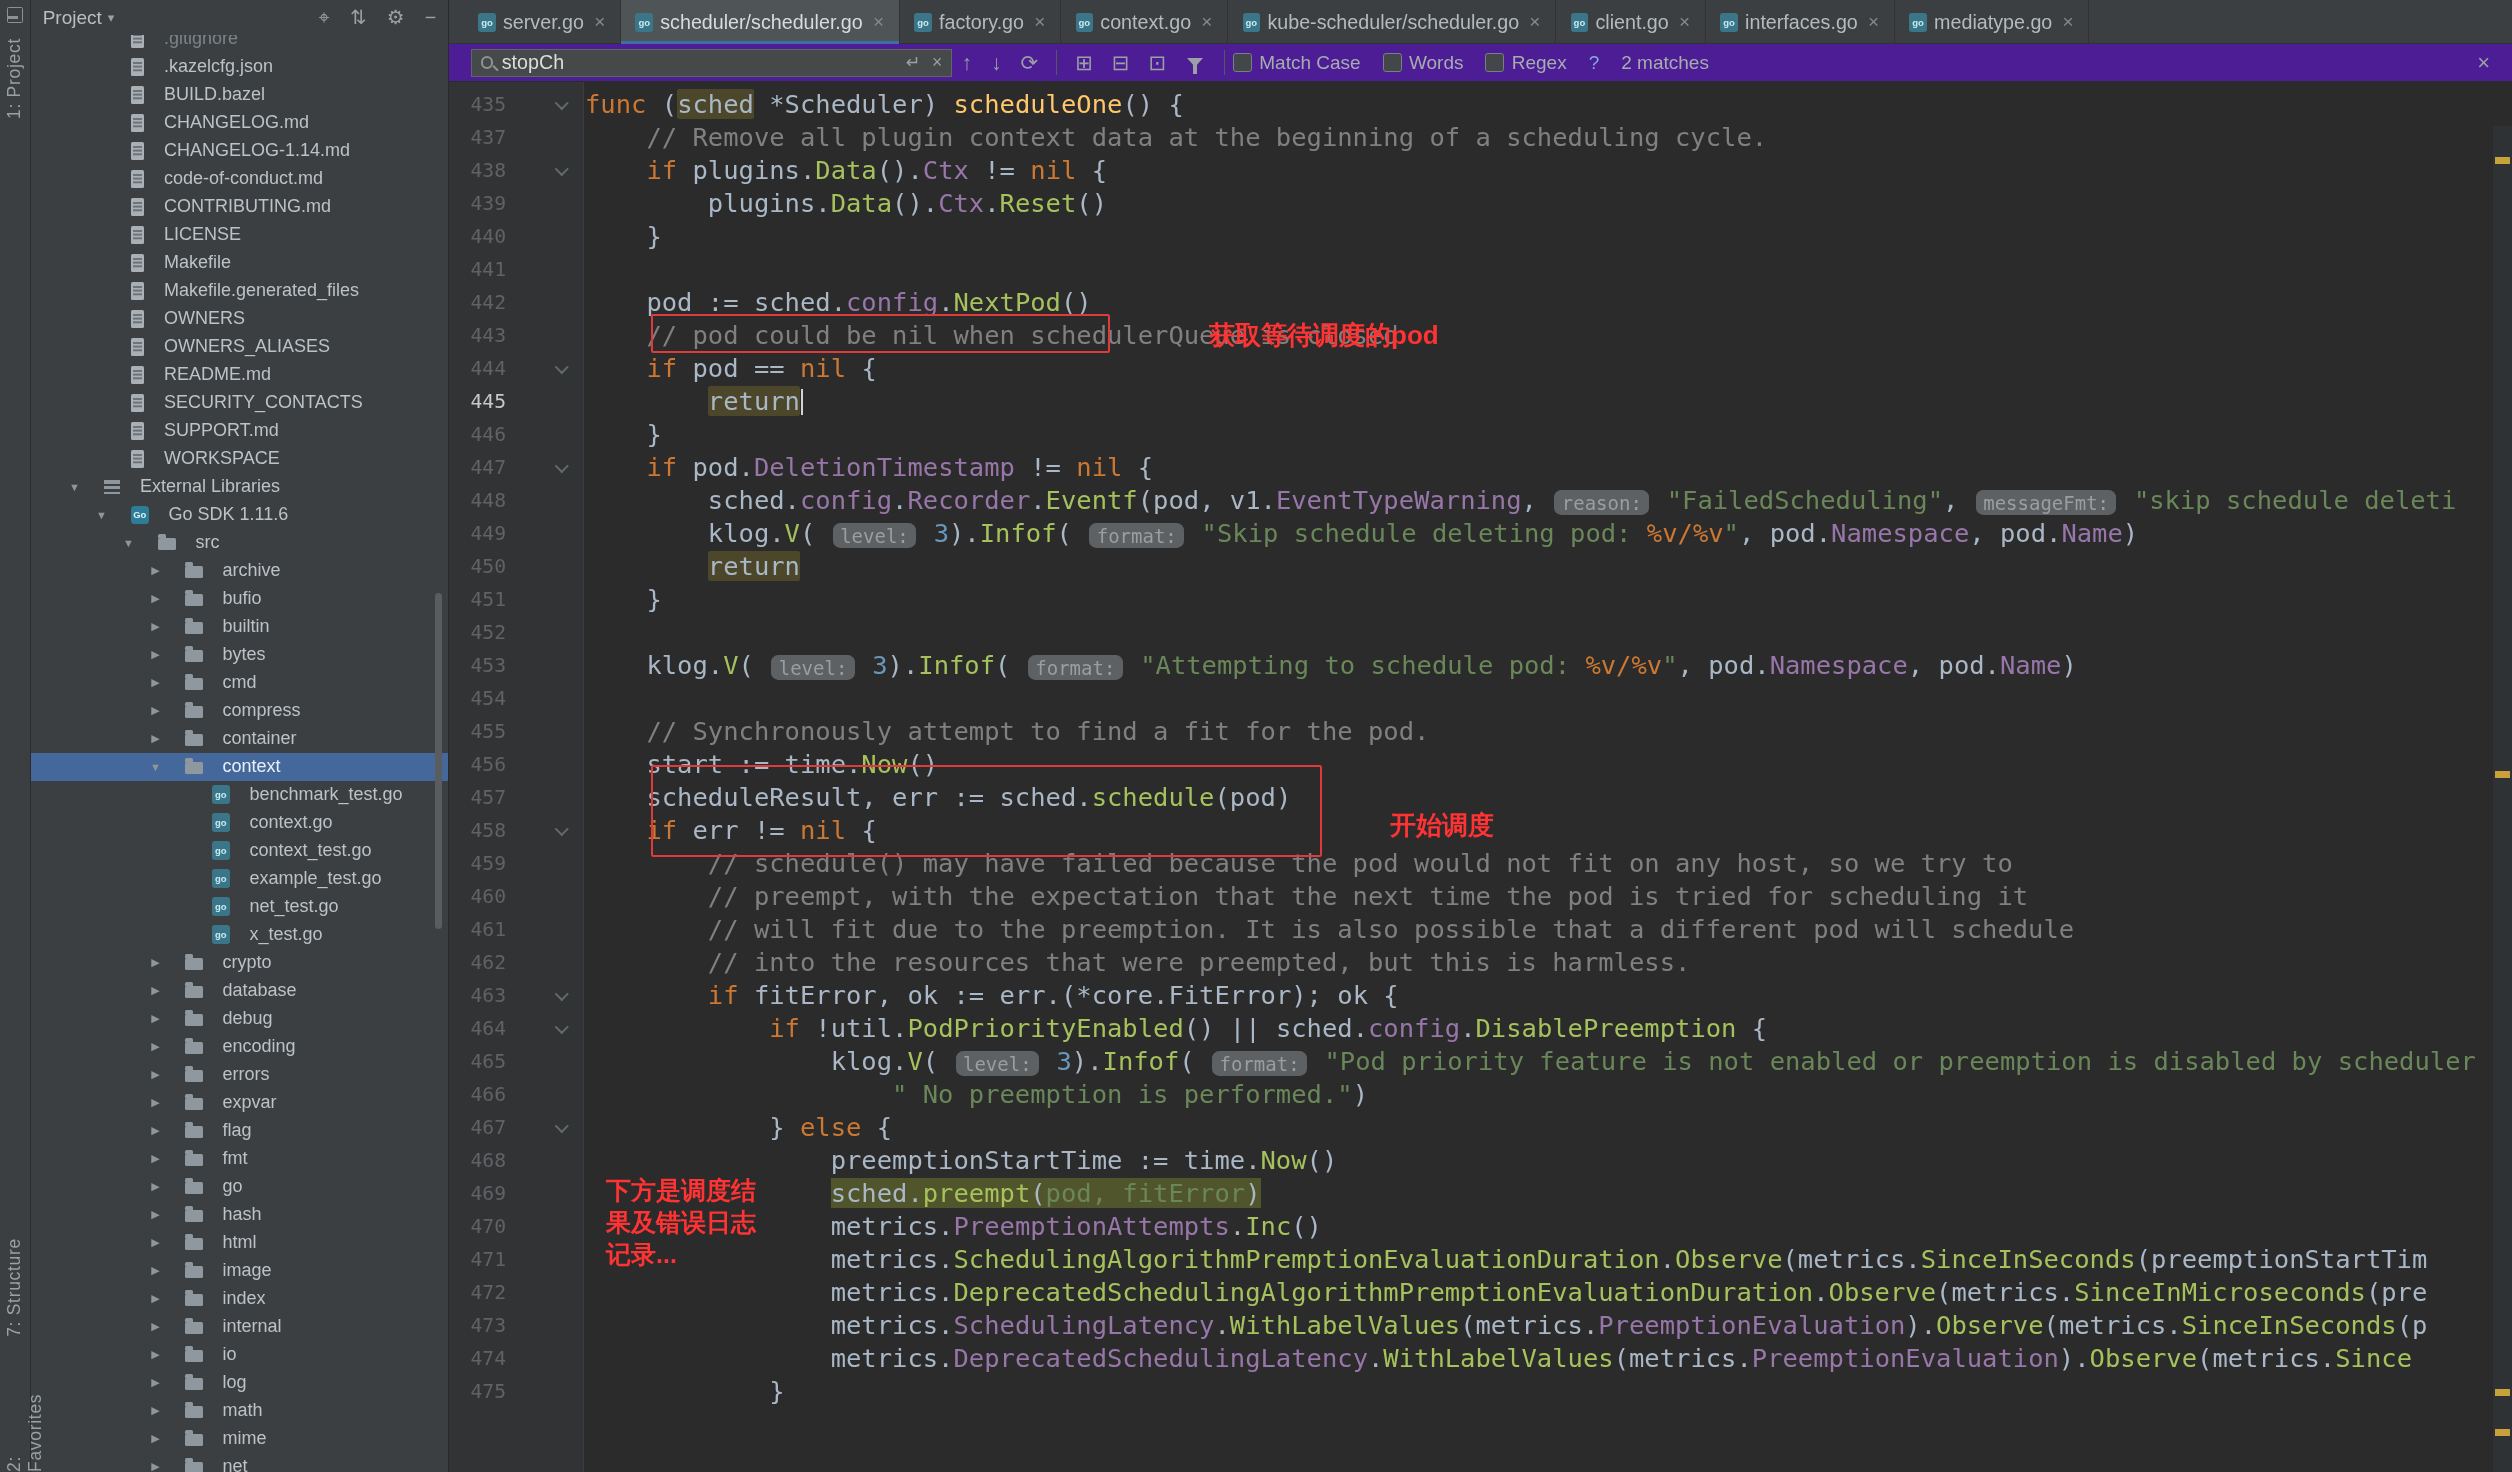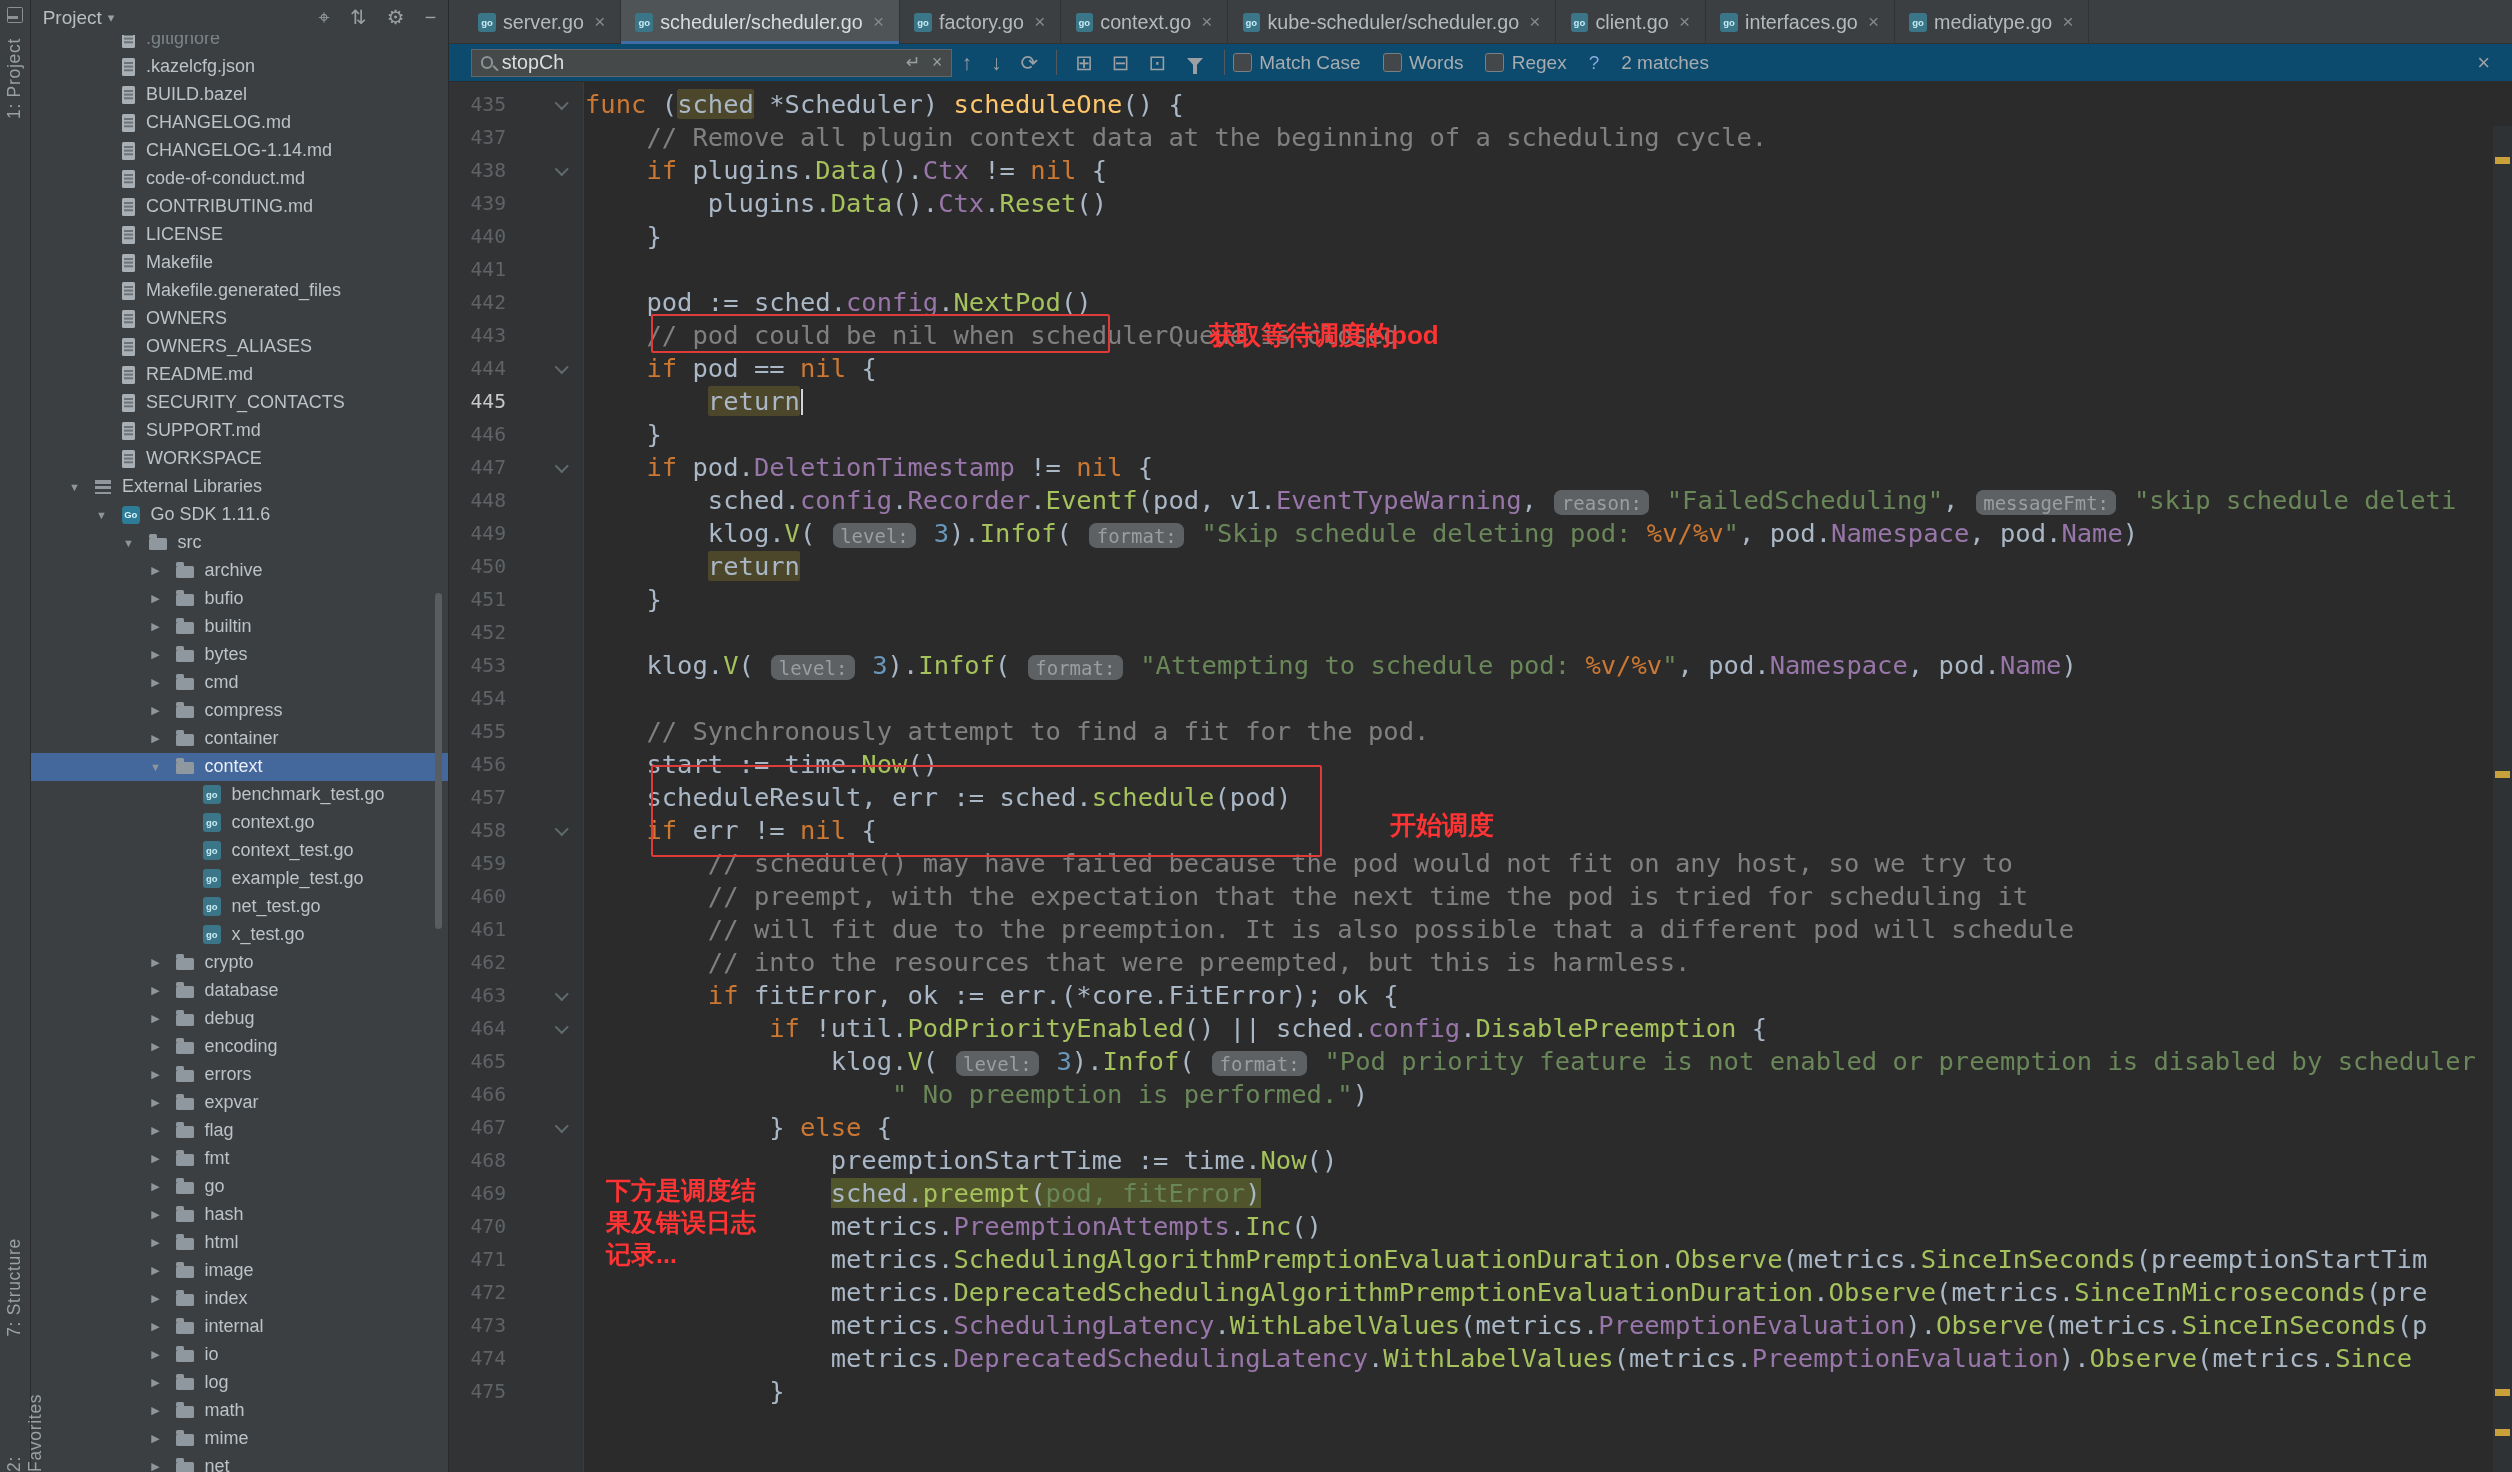--- a/index.html
+++ b/index.html
@@ -21,21 +21,21 @@
   
   .project-panel { position:absolute; left:31px; top:0; width:418px; height:100%;
                    background:#3c3f41; border-right:0.7px solid #282b2d; overflow:hidden; z-index:4; }
   .pp-header { height:35px; display:flex; align-items:center; padding:0 11.7px;
                color:#b9bec1; font-size:19px; }
   .pp-title { display:flex; align-items:center; gap:5.8px; }
   .pp-title .caret-down { font-size:13px; color:#9aa0a3; }
   .pp-icons { margin-left:auto; display:flex; gap:20.4px; font-size:19.7px; color:#9aa0a3; }
   .tree { position:absolute; left:0; top:35px; right:0; bottom:0; overflow:hidden; }
   .tree > :first-child { margin-top:-10.2px; }
-  .trow { display:flex; align-items:center; height:28px; gap:11px;
+  .trow { display:flex; align-items:center; height:28px; gap:20px;
           font-size:18px; color:#bcc2c6; white-space:nowrap; }
   .trow.sel { background:#45689c; color:#e9eff6; }
   .trow.dim .tlabel { color:#7c8488; }
   .arrow { width:19px; flex:none; text-align:center; font-size:11px; color:#8f9699; }
   .ticon { flex:none; position:relative; display:flex; align-items:center; justify-content:center; }
   .i-folder { width:17.5px; height:12.4px; background:#8f989e; border-radius:1.5px; margin-top:2.9px; }
   .i-folder::before { content:''; position:absolute; left:0; top:-3.6px; width:8px; height:3.6px;
                       background:#8f989e; border-radius:1.5px 1.5px 0 0; }
   .i-file { width:13px; height:17.5px; background:#a9b0b5; border-radius:1.5px; }
   .i-file::after { content:''; position:absolute; left:2.2px; top:4.4px; width:8.7px; height:1.5px;
@@ -53,21 +53,21 @@
   .main { position:absolute; left:449px; top:0; right:0; bottom:0; }
 
   .tabbar { position:absolute; left:0; top:0; right:0; height:44px; background:#3c3f41;
             border-bottom:0.7px solid #323232; display:flex; padding-left:14.6px; }
   .tab { display:flex; align-items:center; gap:7.3px; padding:0 14.6px; height:44px;
          border-right:0.7px solid #323232; color:#b5babd; font-size:19.7px; white-space:nowrap; }
   .tab.active { background:#4f5456; color:#d9dcde; box-shadow: inset 0 -2.9px 0 #3e6ea5; }
   .tab .i-go { width:17.5px; height:19px; }
   .tab-close { font-size:19px; color:#85898c; margin-left:2.9px; }
 
-  .searchbar { position:absolute; left:0; top:44px; right:0; height:38px; background:#0c4a6e;
+  .searchbar { position:absolute; left:0; top:44px; right:0; height:38px; background:#4c1d95;
                border-bottom:0.7px solid #2b2b2b; display:flex; align-items:center; }
   .search-field { margin-left:22px; width:481px; height:28px; background:#45494a;
                   border:0.7px solid #616567; display:flex; align-items:center; gap:8.7px;
                   padding:0 8.7px; }
   .icon-search { position:relative; width:12.4px; height:12.4px; border:2.2px solid #8f9496;
                  border-radius:50%; flex:none; }
   .icon-search::after { content:''; position:absolute; left:9.5px; top:8.7px; width:6.6px; height:2.2px;
                         background:#8f9496; transform:rotate(45deg); }
   .sf-text { font-size:19.7px; color:#dadedf; }
   .sf-right { margin-left:auto; display:flex; gap:11.7px; font-size:17.5px; color:#9aa0a3; }

